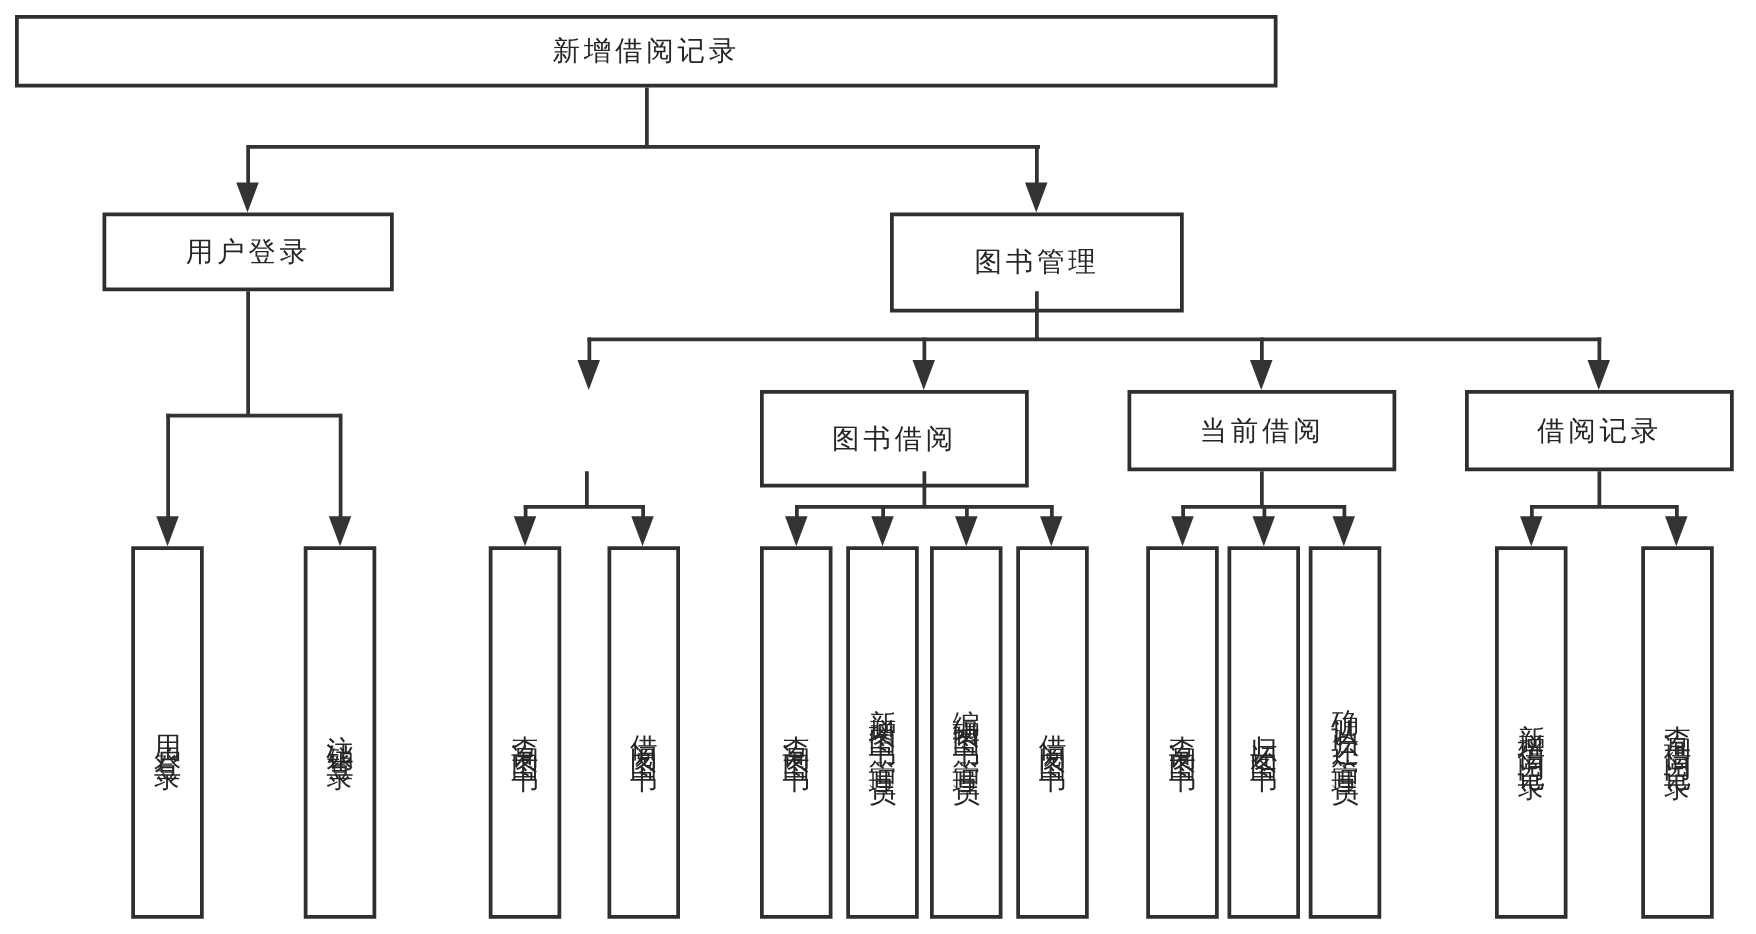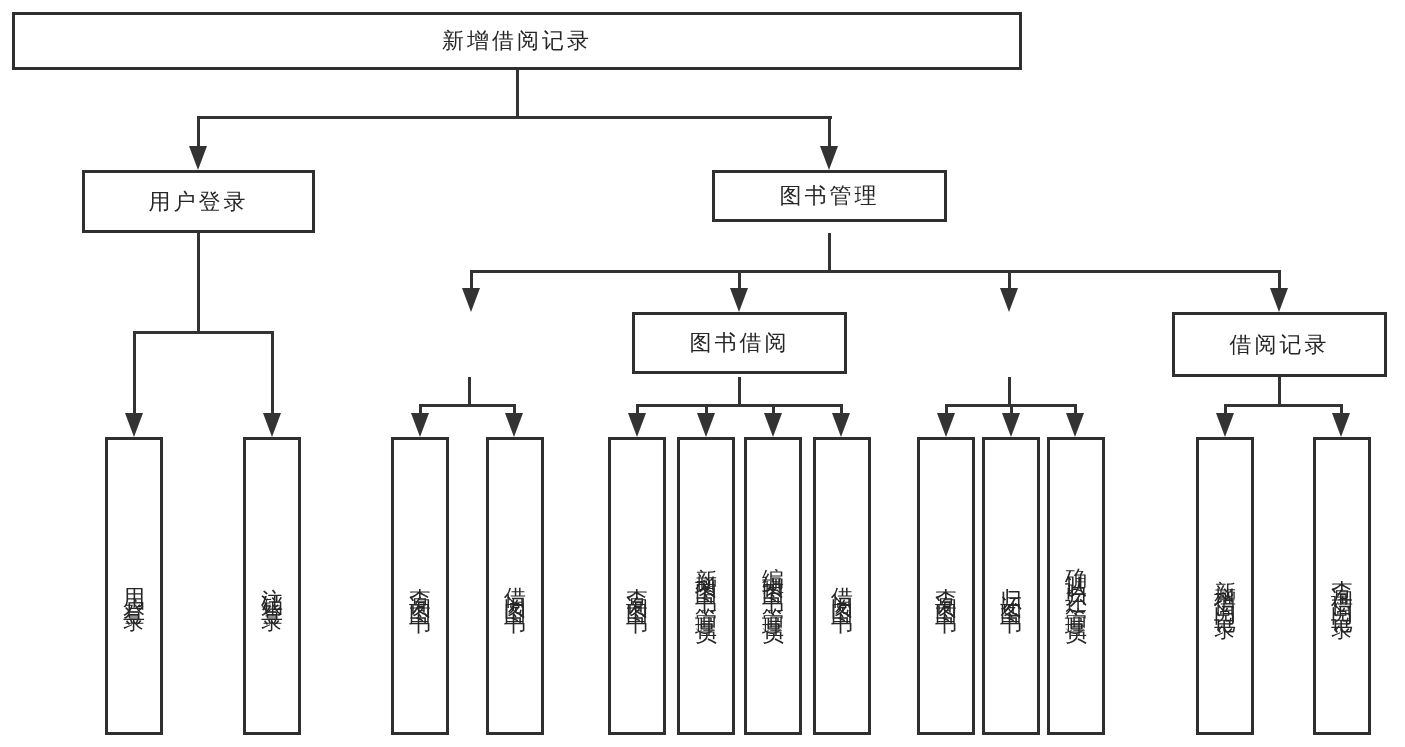--- a/index.html
+++ b/index.html
@@ -79,26 +79,29 @@
 
 <div class="canvas">
 
   <div class="box" style="left:12px;top:12px;width:1010px;height:58px">
     <span class="hlabel">新增借阅记录</span>
   </div>
 
   <div class="box" style="left:82px;top:170px;width:233px;height:63px">
     <span class="hlabel">用户登录</span>
   </div>
-  <div class="box" style="left:712px;top:170px;width:235px;height:52px">
+  <div class="box" style="left:712px;top:170px;width:235px;height:80px">
     <span class="hlabel">图书管理</span>
   </div>
 
-  <div class="box" style="left:632px;top:312px;width:215px;height:62px">
+  <div class="box" style="left:608px;top:312px;width:215px;height:78px">
     <span class="hlabel">图书借阅</span>
+  </div>
+  <div class="box" style="left:902px;top:312px;width:215px;height:65px">
+    <span class="hlabel">当前借阅</span>
   </div>
   <div class="box" style="left:1172px;top:312px;width:215px;height:65px">
     <span class="hlabel">借阅记录</span>
   </div>
 
   <div class="box leaf" style="left:105px;top:437px;width:58px;height:298px">
     <span class="vlabel">用户登录</span>
   </div>
   <div class="box leaf" style="left:243px;top:437px;width:58px;height:298px">
     <span class="vlabel">注销登录</span>

